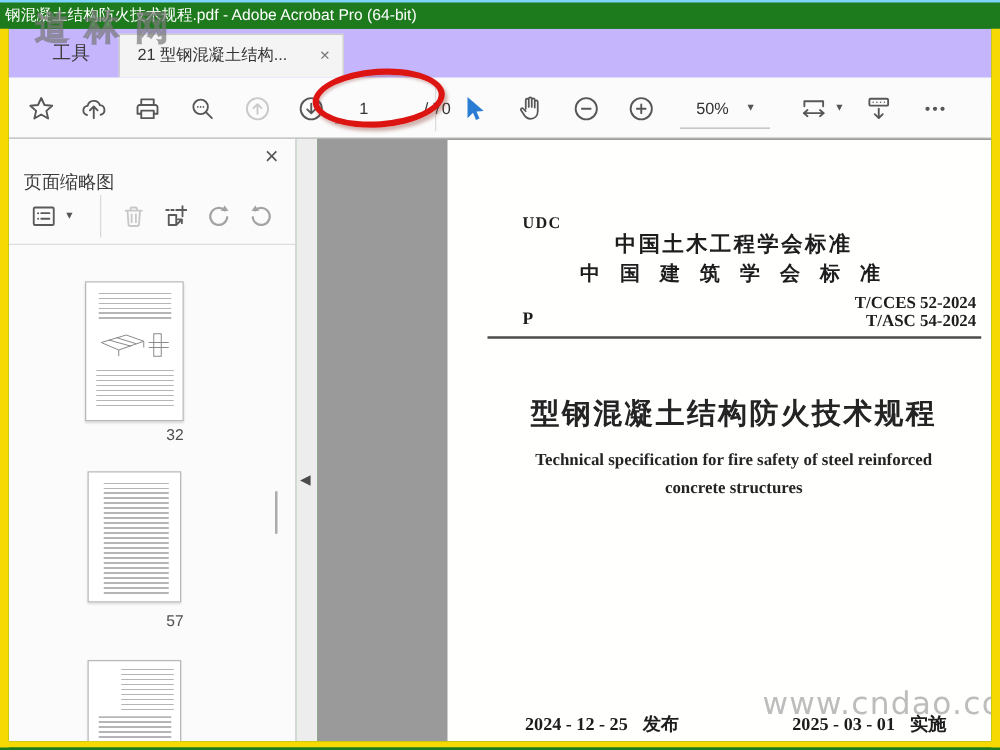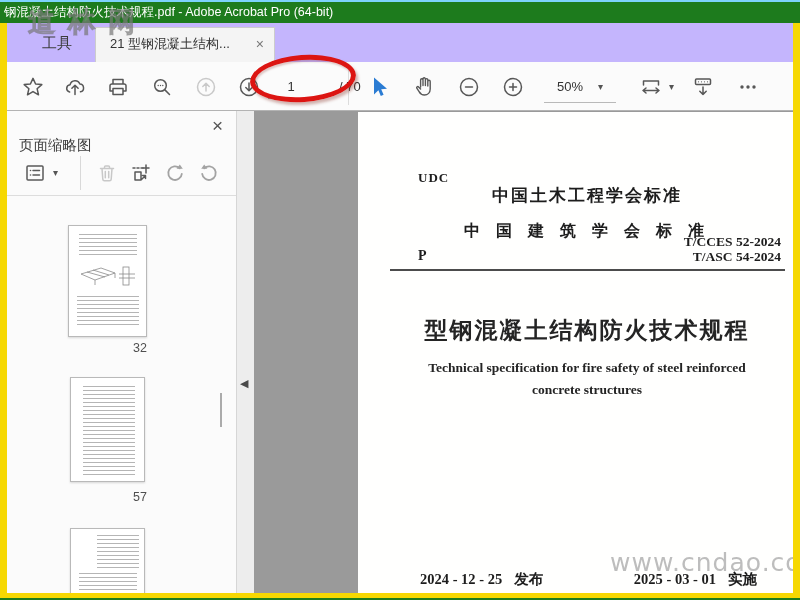--- a/index.html
+++ b/index.html
@@ -58,21 +58,21 @@
   
   .gutter { left:237px; top:111px; width:17px; height:482px; background:#ededed; }
   .collapse-arrow { position:absolute; left:3px; top:266px; font-size:11px; color:#4a4a4a; }
 
   
   .doc-area { left:254px; top:111px; width:539px; height:482px; background:#9a9a9a; overflow:hidden; }
   .pdf-page { position:absolute; left:104px; top:1px; width:435px; height:481px; background:#fffffe; font-family:"Liberation Serif","DejaVu Serif",serif; color:#1d1d1d; }
   .udc { position:absolute; left:60px; top:58px; font-size:13px; font-weight:bold; letter-spacing:1px; }
   .org-block { position:absolute; left:25px; right:2px; top:72px; text-align:center; }
   .org1 { font-size:17px; font-weight:bold; letter-spacing:2px; }
-  .org2 { font-size:16px; font-weight:bold; letter-spacing:6px; margin-top:14px; }
+  .org2 { font-size:16px; font-weight:bold; letter-spacing:6px; margin-top:2px; }
   .codes { position:absolute; right:12px; top:122px; text-align:right; font-size:13.5px; font-weight:bold; line-height:15px; }
   .p-mark { position:absolute; left:60px; top:136px; font-size:14px; font-weight:bold; }
   .head-rule { position:absolute; left:32px; right:8px; top:157px; height:2px; background:#4c4c4c; }
   .doc-title-cn { position:absolute; left:25px; right:2px; top:203px; text-align:center; font-size:23px; font-weight:600; letter-spacing:2px; color:#242424; }
   .doc-title-en { position:absolute; left:25px; right:2px; text-align:center; font-size:13.5px; font-weight:600; color:#242424; }
   .en1 { top:248px; } .en2 { top:270px; }
   .date-row { position:absolute; left:0; right:0; top:458px; font-size:14.5px; font-weight:bold; }
   .date-left { position:absolute; left:62px; }
   .date-right { position:absolute; right:36px; }
   .date-sep { display:inline-block; width:12px; }

